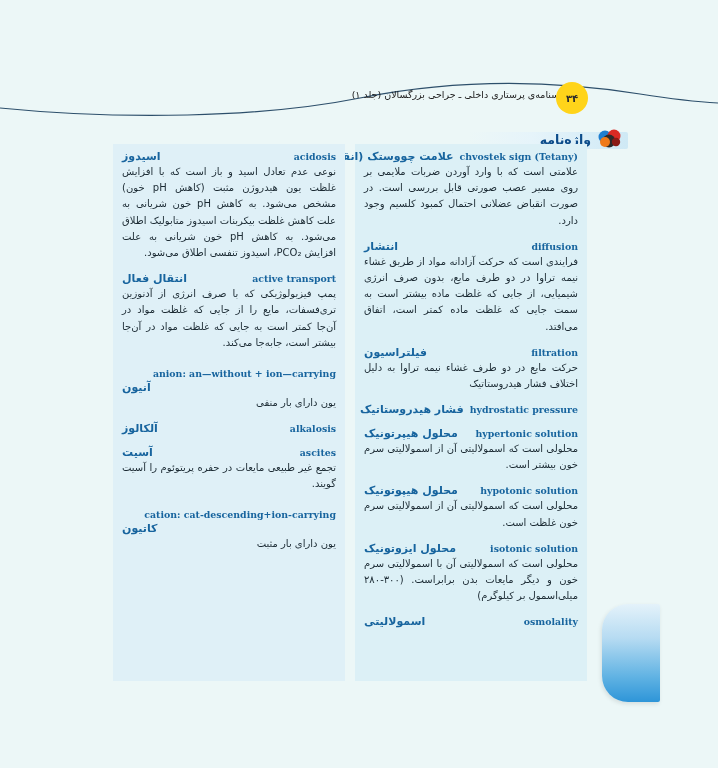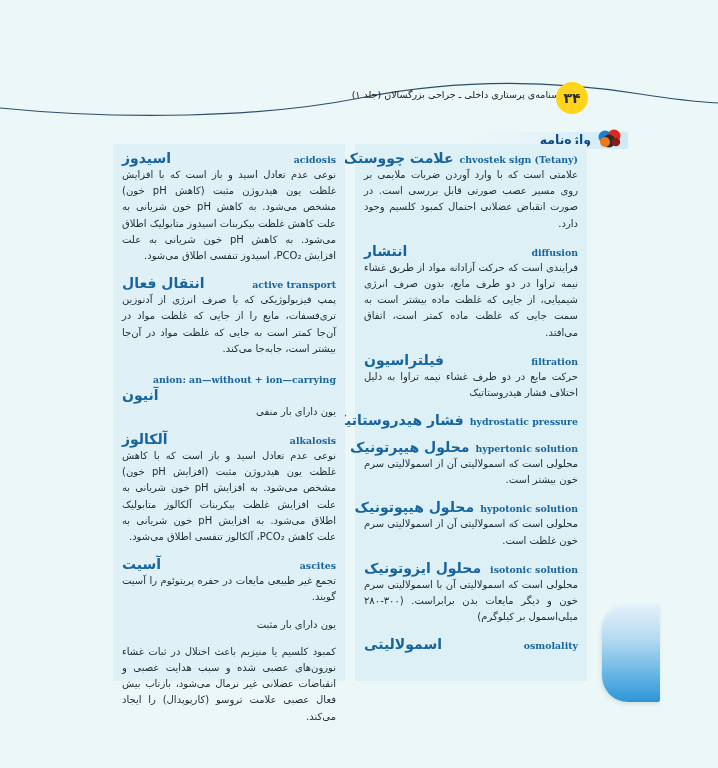--- a/index.html
+++ b/index.html
@@ -34,21 +34,21 @@
     direction: rtl;
   }
   #page-number-badge {
     position: absolute;
     left: 556px; top: 82px;
     width: 32px; height: 32px;
     border-radius: 50%;
     background: #ffd41a;
     display: flex; align-items: center; justify-content: center;
     color: #2b2b2b;
-    font-size: 14px;
+    font-size: 10px;
     font-weight: bold;
   }
 
   
   #glossary-head {
     position: absolute;
     right: 96px; top: 128px;
     display: flex; align-items: center; gap: 5px;
     direction: rtl;
   }
@@ -100,21 +100,21 @@
   .term-en {
     font-family: "DejaVu Serif", "Liberation Serif", serif;
     font-size: 9.4px;
     font-weight: bold;
     color: #17649e;
     direction: ltr;
     text-align: center;
     white-space: nowrap;
   }
   .term-fa {
-    font-size: 14px;
+    font-size: 11px;
     font-weight: bold;
     color: #17649e;
     direction: rtl;
     white-space: nowrap;
   }
   .entry-heads.stacked {
     display: block;
   }
   .entry-heads.stacked .term-en { margin-bottom: 1px; }
   .entry-heads.stacked .term-fa { text-align: left; display: block; }
@@ -188,34 +188,33 @@
         </div>
         <div class="entry">
           <div class="entry-heads stacked"><span class="term-en">anion: an—without + ion—carrying</span><span class="term-fa">آنیون</span></div>
           <div class="definition">یون دارای بار منفی</div>
         </div>
         <div class="entry">
           <div class="entry-heads">
             <span class="term-en">alkalosis</span>
             <span class="term-fa">آلکالوز</span>
           </div>
-          <div class="definition">نوعی عدم تعادل اسید و باز است که با کاهش غلظت یون هیدروژن مثبت (افزایش pH خون) مشخص می‌شود. به افزایش pH خون شریانی به علت افزایش غلظت بیکربنات آلکالوز متابولیک اطلاق می‌شود. به افزایش pH خون شریانی به علت کاهش PCO₂، آلکالوز تنفسی اطلاق می‌شود.</div>
         </div>
         <div class="entry">
           <div class="entry-heads">
             <span class="term-en">ascites</span>
             <span class="term-fa">آسیت</span>
           </div>
           <div class="definition">تجمع غیر طبیعی مایعات در حفره پریتوئوم را آسیت گویند.</div>
         </div>
         <div class="entry">
+          <div class="entry-heads stacked"><span class="term-en">cation: cat-descending+ion-carrying</span><span class="term-fa">کاتیون</span></div>
           <div class="definition">یون دارای بار مثبت</div>
         </div>
         <div class="entry">
-          <div class="definition">کمبود کلسیم یا منیزیم باعث اختلال در ثبات غشاء نورون‌های عصبی شده و سبب هدایت عصبی و انقباضات عضلانی غیر نرمال می‌شود، بازتاب بیش فعال عصبی علامت تروسو (کارپوپدال) را ایجاد می‌کند.</div>
         </div>
       </div>
 
     <div class="column left-col" id="left-column">
         <div class="entry">
           <div class="entry-heads">
             <span class="term-en">chvostek sign (Tetany)</span>
             <span class="term-fa">علامت چووستک (انقباض عضلانی)</span>
           </div>
           <div class="definition">علامتی است که با وارد آوردن ضربات ملایمی بر روی مسیر عصب صورتی قابل بررسی است. در صورت انقباض عضلانی احتمال کمبود کلسیم وجود دارد.</div>

